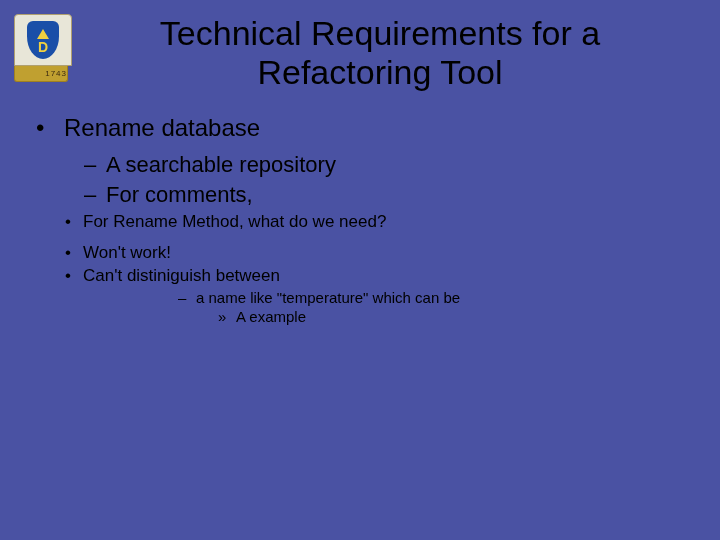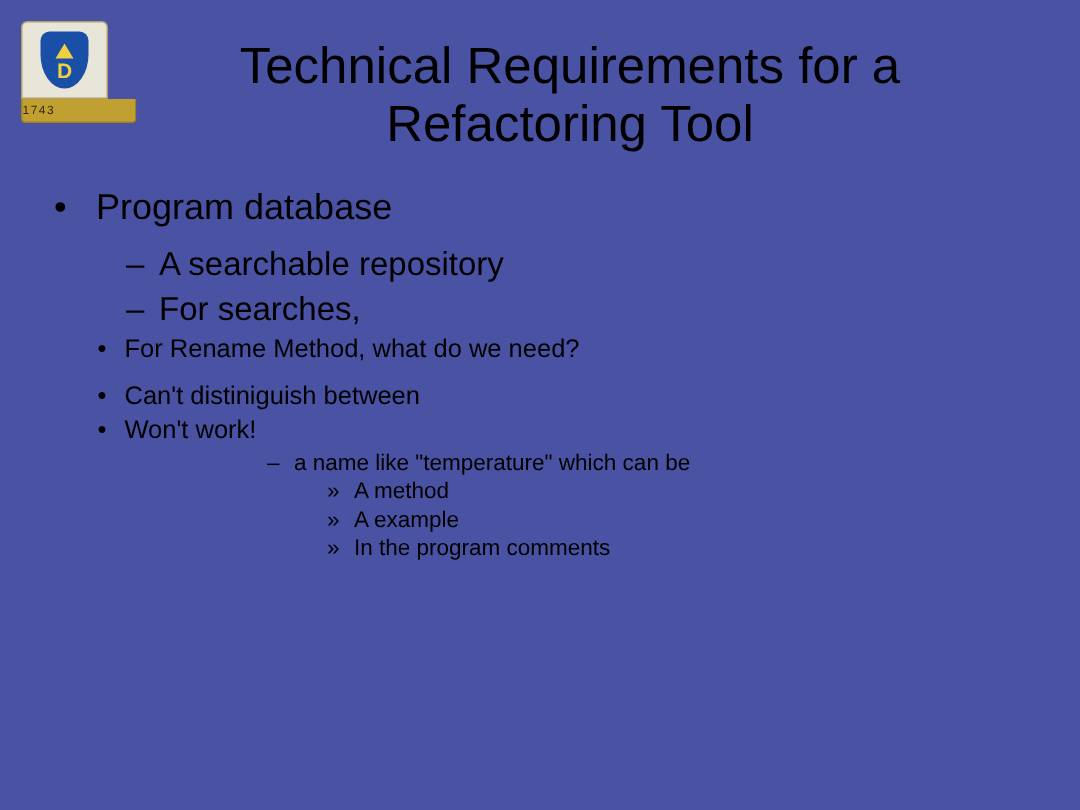--- a/index.html
+++ b/index.html
@@ -56,39 +56,39 @@
     border-bottom: 10px solid #f0d040;
   }
   .logo-shield-d {
     color: #f0d040;
     font-weight: bold;
     font-size: 14px;
     position: absolute;
     bottom: 4px;
   }
   .logo-bottom {
-    width: 77px;
+    width: 54px;
     height: 16px;
     background: #c0a030;
     border-radius: 0 0 3px 3px;
     font-size: 8px;
     color: #3a2a10;
-    text-align: left;
+    text-align: right;
     line-height: 16px;
     letter-spacing: 1px;
     border: 1px solid #a08020;
     border-top: none;
     box-sizing: border-box;
   }
   .title {
     text-align: center;
     color: #000;
     font-size: 34px;
     line-height: 1.15;
-    padding-top: 25px;
+    padding-top: 14px;
     padding-left: 70px;
     padding-right: 30px;
     font-weight: normal;
   }
   .content {
     margin-top: 22px;
     color: #000;
   }
   .lvl1 {
     font-size: 24px;
@@ -147,51 +147,45 @@
     </div>
   </div>
   <div class="logo-bottom">1743</div>
 </div>
 
 <div class="title">Technical Requirements for a Refactoring Tool</div>
 
 <div class="content">
 
   <div class="lvl1">
-    <span class="bullet">•</span><span>Program database</span>
+    <span class="bullet">•</span><span>Rename database</span>
   </div>
 
   <div class="lvl2">
     <span class="bullet">–</span><span>A searchable repository</span>
   </div>
   <div class="lvl2">
-    <span class="bullet">–</span><span>For searches,</span>
+    <span class="bullet">–</span><span>For comments,</span>
   </div>
 
   <div class="lvl3">
     <span class="bullet">•</span><span>For Rename Method, what do we need?</span>
   </div>
 
   <div class="gap"></div>
 
 
   <div class="lvl3">
-    <span class="bullet">•</span><span>Can't distiniguish between</span>
+    <span class="bullet">•</span><span>Won't work!</span>
   </div>
   <div class="lvl3">
-    <span class="bullet">•</span><span>Won't work!</span>
+    <span class="bullet">•</span><span>Can't distiniguish between</span>
   </div>
 
   <div class="lvl4">
     <span class="bullet">–</span><span>a name like "temperature" which can be</span>
   </div>
 
   <div class="lvl5">
-    <span class="bullet">»</span><span>A method</span>
-  </div>
-  <div class="lvl5">
     <span class="bullet">»</span><span>A example</span>
-  </div>
-  <div class="lvl5">
-    <span class="bullet">»</span><span>In the program comments</span>
   </div>
 
 </div>
 
 </body></html>

